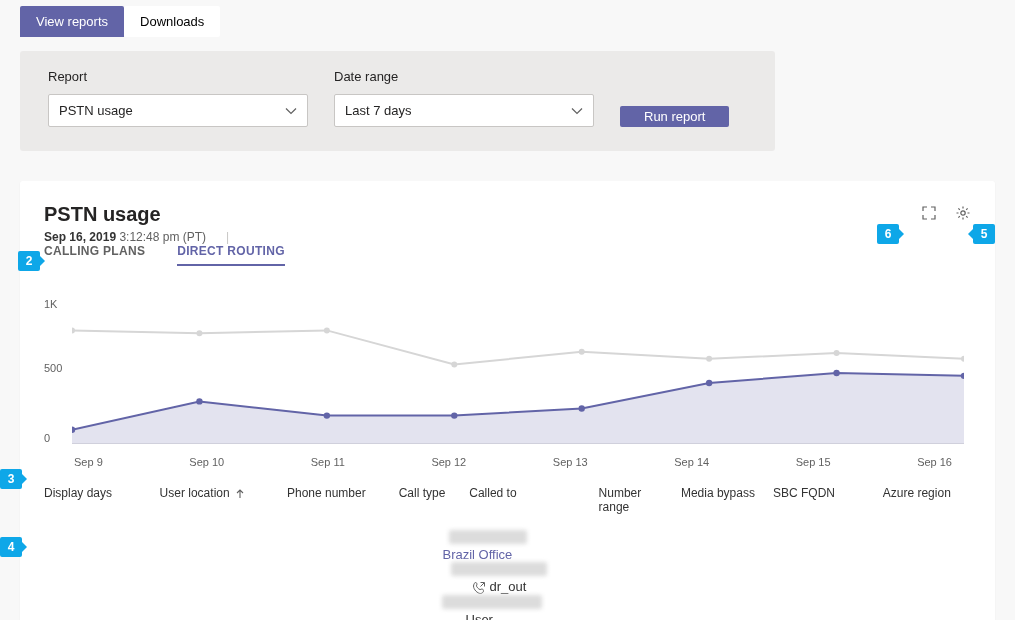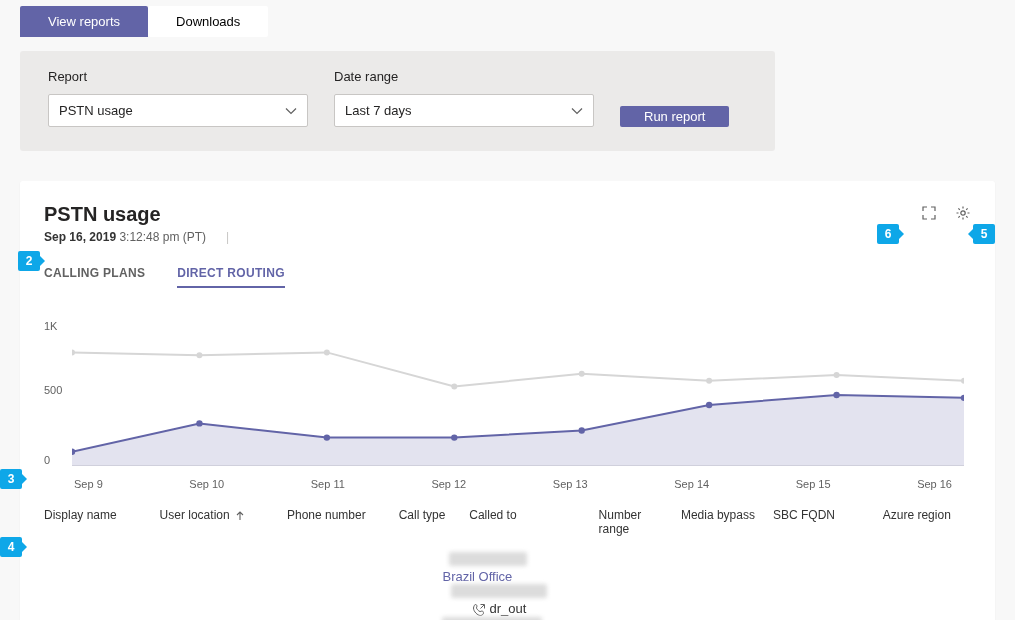--- a/index.html
+++ b/index.html
@@ -14,21 +14,21 @@
       overflow: hidden;
       position: relative;
     }
     .tabs-row {
       display: flex;
       gap: 0;
       margin-left: 20px;
       margin-top: 6px;
     }
     .tab {
-      padding: 8px 28px;
+      padding: 8px 16px;
       font-size: 13px;
       cursor: pointer;
       position: relative;
     }
     .tab.active {
       background: #6264a7;
       color: #fff;
       border-radius: 2px 2px 0 0;
     }
     .tab.active::after {
@@ -136,21 +136,20 @@
     }
     .card-title { font-size: 20px; font-weight: 700; color: #252424; margin: 0 0 4px 0; }
     .meta-row { display: flex; align-items: center; gap: 20px; font-size: 12px; color: #616161; }
     .meta-row .strong { font-weight: 600; color: #333; }
     .divider { color: #c8c6c4; }
     .icon-row { position: absolute; right: 24px; top: 24px; display: flex; gap: 18px; align-items: center; }
     .tool-icon { width: 16px; height: 16px; cursor: pointer; color: #616161; }
     .series-tabs {
       display: flex;
       gap: 32px;
-      margin-top: 22px;
       border-bottom: none;
     }
     .series-tab {
       font-size: 12px;
       font-weight: 700;
       letter-spacing: 0.3px;
       padding-bottom: 6px;
       cursor: pointer;
     }
     .series-tab.inactive { color: #616161; }
@@ -289,21 +288,21 @@
         <span>Sep 11</span>
         <span>Sep 12</span>
         <span>Sep 13</span>
         <span>Sep 14</span>
         <span>Sep 15</span>
         <span>Sep 16</span>
       </div>
   </div>
 
   <div class="table-header">
-    <div class="th c-name">Display name</div>
+    <div class="th c-name">Display days</div>
     <div class="th c-loc">
       <span>User location</span>
       <svg class="sort" viewBox="0 0 10 10">
           <path d="M5 1v8M2 4l3-3 3 3" stroke="#616161" stroke-width="1.1" fill="none"></path>
         </svg>
     </div>
     <div class="th c-phone">Phone number</div>
     <div class="th c-calltype">Call type</div>
     <div class="th c-calledto">Called to</div>
     <div class="th c-numtype">Number range</div>

